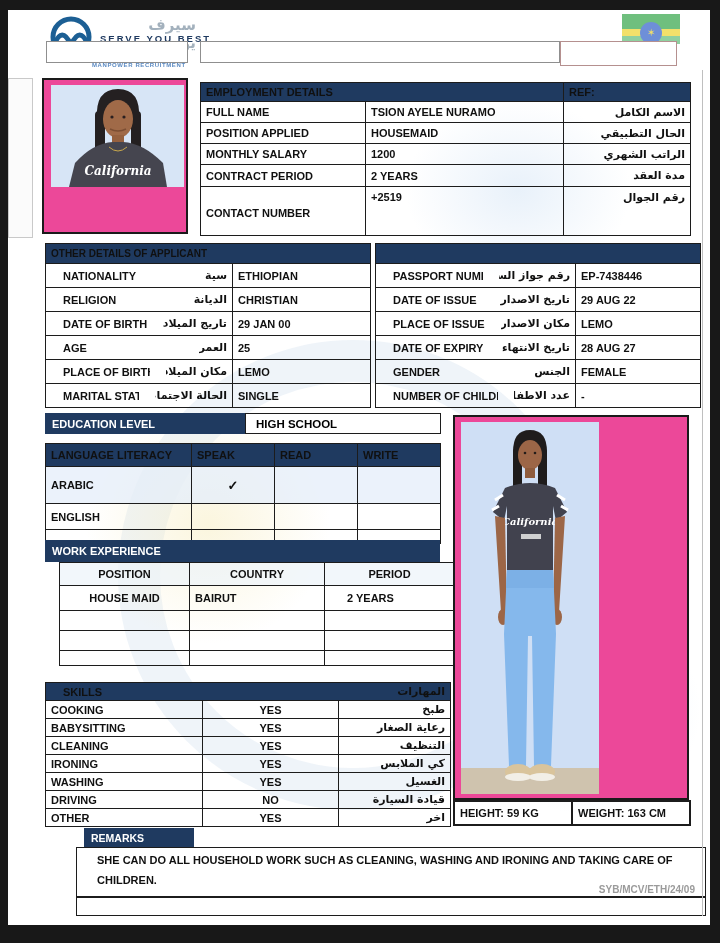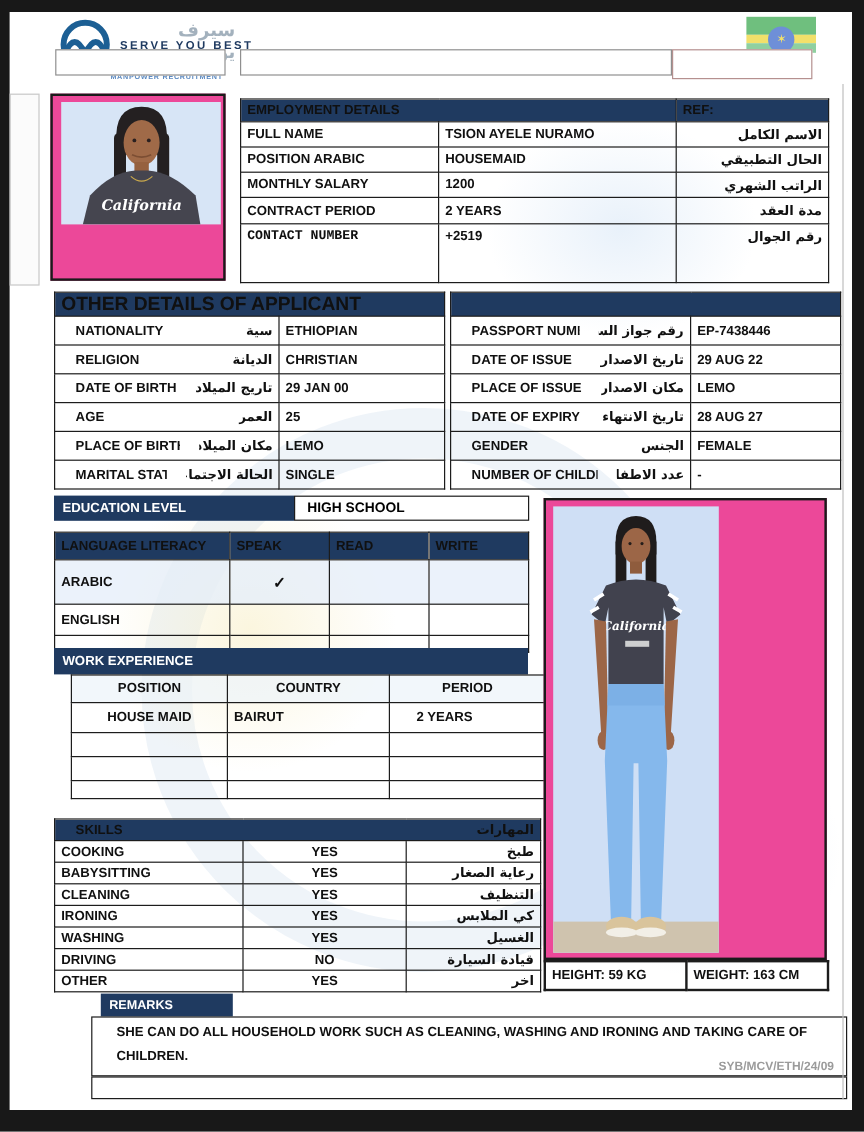--- a/index.html
+++ b/index.html
@@ -96,50 +96,50 @@
         <tr style="height:19px">
       <td colspan="2" class="navy">EMPLOYMENT DETAILS</td>
       <td class="navy">REF:</td>
     </tr>
     <tr style="height:21px">
       <td>FULL NAME</td>
       <td class="val">TSION AYELE NURAMO</td>
       <td class="ar rtl">الاسم الكامل</td>
     </tr>
     <tr style="height:21px">
-      <td>POSITION ARABIC</td>
+      <td>POSITION APPLIED</td>
       <td class="val">HOUSEMAID</td>
       <td class="ar rtl">الحال التطبيقي</td>
     </tr>
     <tr style="height:21px">
       <td>MONTHLY SALARY</td>
       <td class="val">1200</td>
       <td class="ar rtl">الراتب الشهري</td>
     </tr>
     <tr style="height:22px">
       <td>CONTRACT PERIOD</td>
       <td class="val">2 YEARS</td>
       <td class="ar rtl">مدة العقد</td>
     </tr>
     <tr style="height:49px">
-      <td style="vertical-align:top;padding-top:4px;font-family:Liberation Mono, monospace;">CONTACT NUMBER</td>
+      <td style="vertical-align:top;padding-top:20px;">CONTACT NUMBER</td>
       <td class="val" style="vertical-align:top;padding-top:4px;">+2519</td>
       <td class="ar rtl" style="vertical-align:top;padding-top:4px;">رقم الجوال</td>
     </tr>
   </tbody>
     </table>
 
   <table class="grid" style="left:37px;top:233px;width:325px;">
     <colgroup>
         <col style="width:187px">
         <col style="width:138px">
       </colgroup>
     <tbody>
         <tr style="height:20px">
-      <td colspan="2" class="navy" style="font-size:16px;">OTHER DETAILS OF APPLICANT</td>
+      <td colspan="2" class="navy" style="font-size:10px;">OTHER DETAILS OF APPLICANT</td>
     </tr>
     <tr style="height:24px">
       <td>
             <div class="lr">
               <span>NATIONALITY</span>
               <span class="ar rtl">سية</span>
             </div>
           </td>
       <td class="val">ETHIOPIAN</td>
     </tr>

